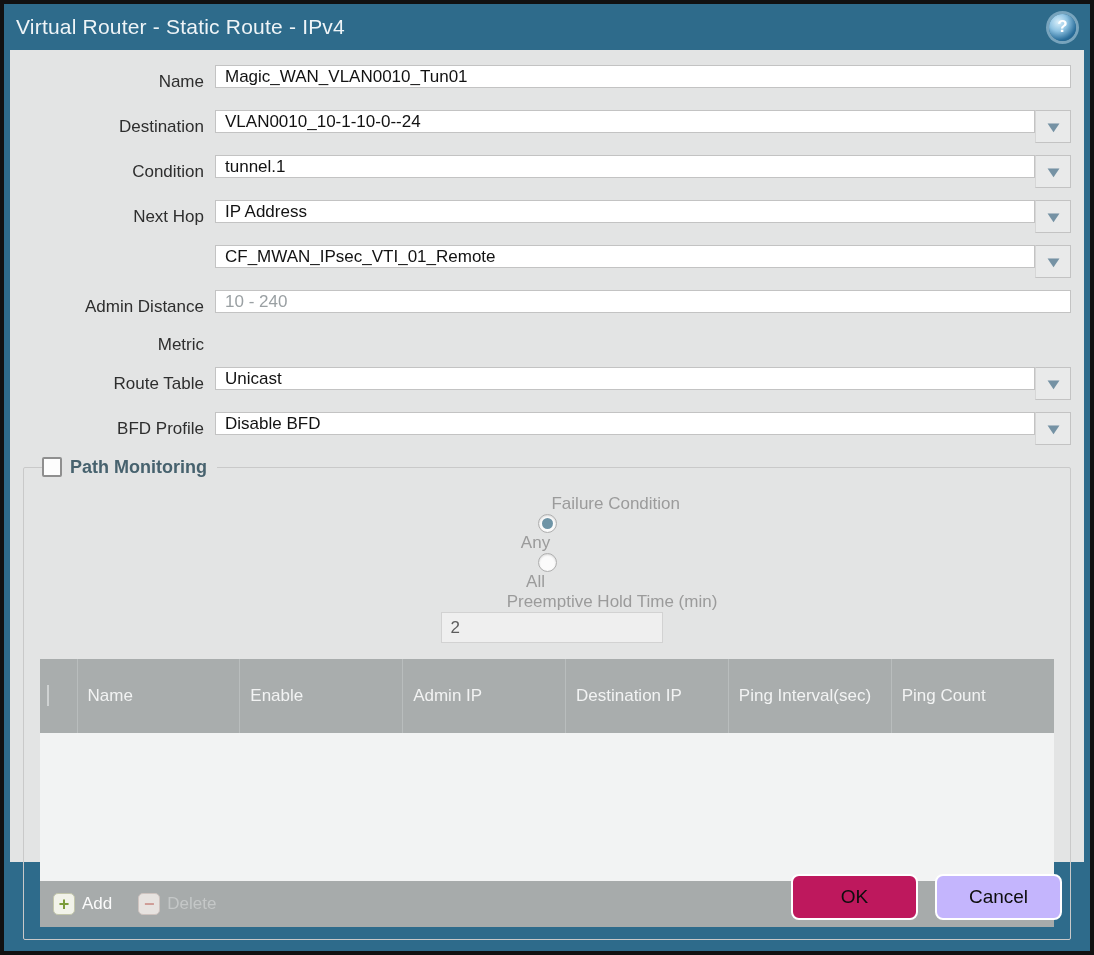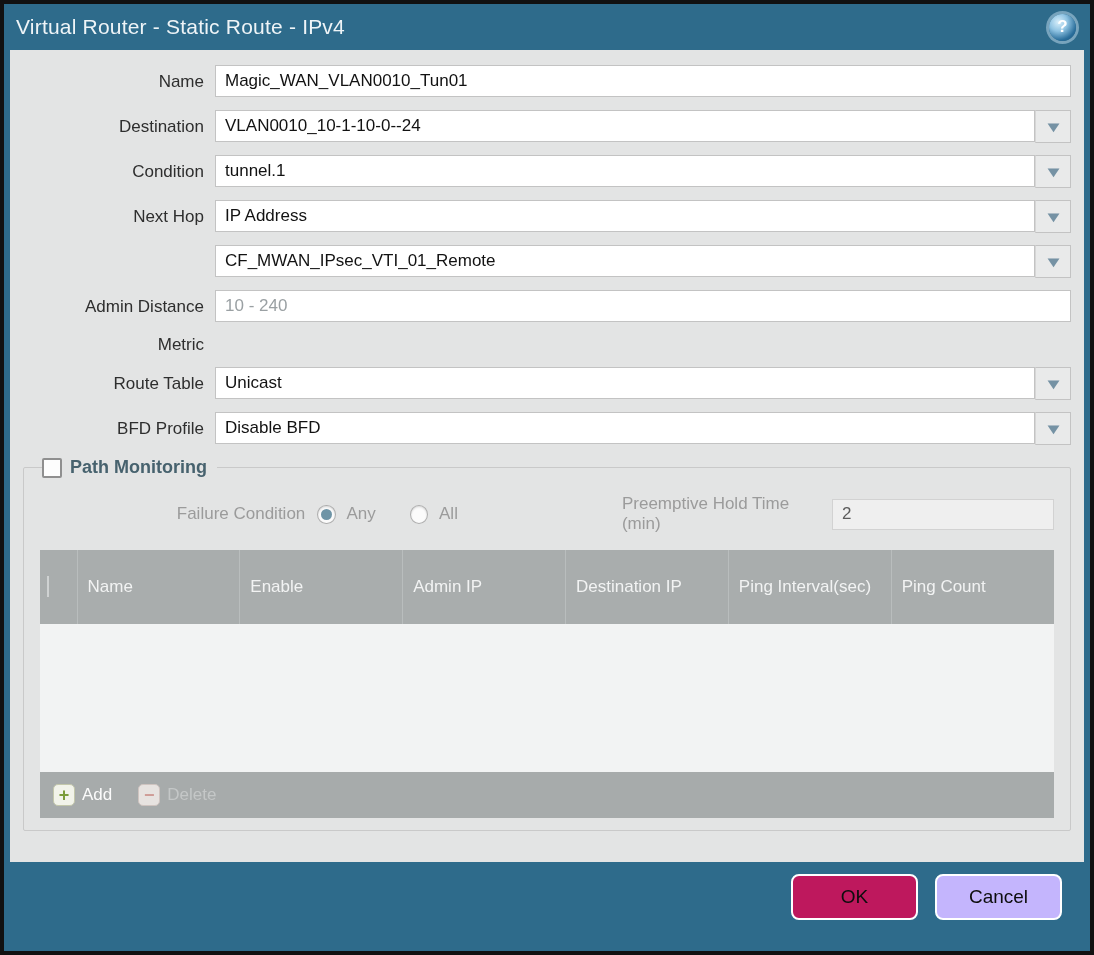--- a/index.html
+++ b/index.html
@@ -15,35 +15,35 @@
     background:radial-gradient(circle at 35% 30%, #d8effb 0%, #8fc3e2 35%, #2a6e9b 70%, #164f77 100%);
     box-shadow:0 0 0 3px rgba(210,235,250,.45); display:flex; align-items:center; justify-content:center;
     font-size:17px; font-weight:bold; cursor:pointer; }
 
   
   .content { margin:0 6px; height:812px; background:#e3e4e4; padding:15px 13px 0 13px; }
 
   .row { display:flex; align-items:center; margin-bottom:12px; }
   .row label.fl { width:192px; text-align:right; padding-right:11px; font-size:17px; color:#2e2e2e; }
   .combo { flex:1; display:flex; height:33px; }
-  .combo input, .plain input { flex:1; height:32px; border:1px solid #c3c3c3; background:#fff;
+  .combo input, .plain input { flex:1; height:23px; border:1px solid #c3c3c3; background:#fff;
     font-size:17px; padding:0 9px; color:#121212; font-family:"Liberation Sans", sans-serif; outline:none; }
   .plain { flex:1; display:flex; height:33px; }
   .dd-btn { width:36px; height:33px; border:1px solid #c3c3c3; border-left:1px solid #d6d6d6;
     background:#e9eaea; display:flex; align-items:center; justify-content:center; cursor:pointer; }
   .dd-btn .tri { font-size:15px; color:#7592a4; line-height:1; transform:scaleX(1.35); }
   input::placeholder { color:#9aa0a3; opacity:1; }
 
   
   fieldset.pm { margin-top:9px; border:1px solid #c9c9c9; border-radius:2px; padding:6px 16px 12px 16px; }
-  legend.pm-legend { display:flex; align-items:center; gap:8px; padding-right:10px; margin-left:2px; }
+  legend.pm-legend { display:flex; align-items:flex-start; gap:8px; padding-right:10px; margin-left:2px; }
   .checkbox { width:20px; height:20px; background:#fdfdfd; border:2px solid #8f8f8f; border-radius:2px; cursor:pointer; }
   .pm-title { font-size:18px; font-weight:bold; color:#47626e; }
 
-  .pm-controls { display:flex; align-items:center; margin:10px 0 16px 0; font-size:17px; color:#9b9b9b; }
+  .pm-controls { display:flex; align-items:center; margin:10px 0 16px 0; font-size:17px; color:#9b9b9b;flex-direction:column; }
   .pm-controls .fc-label { width:290px; text-align:right; padding-right:12px; }
   .radio { width:19px; height:19px; border-radius:50%; background:#fbfbfb; border:1px solid #aeaeae;
     display:inline-flex; align-items:center; justify-content:center; cursor:pointer;
     box-shadow:inset 0 1px 2px rgba(0,0,0,.15); }
   .radio .dot { width:11px; height:11px; border-radius:50%; background:transparent; }
   .radio.selected .dot { background:#6e94a6; }
   .radio-lab { margin:0 34px 0 11px; }
   .pht-label { margin-left:130px; }
   .pht-input { width:222px; height:31px; margin-left:9px; border:1px solid #d2d2d2; background:#efefef;
     font-size:17px; padding:0 9px; color:#5c5c5c; font-family:"Liberation Sans", sans-serif; outline:none; }

